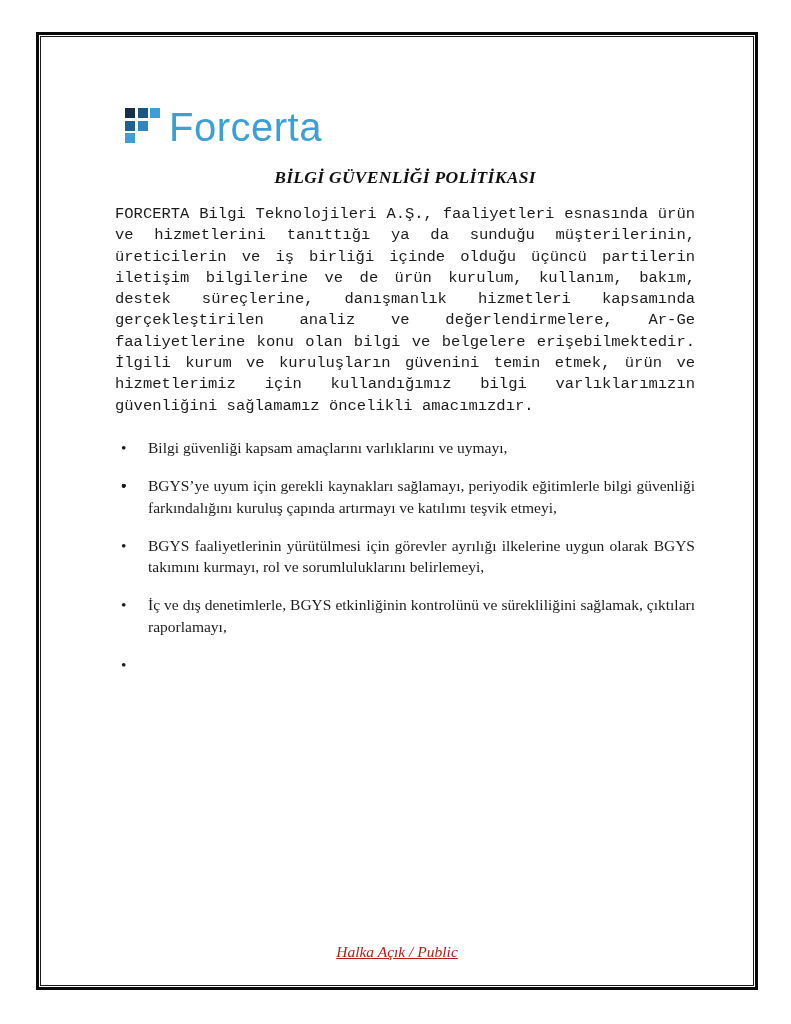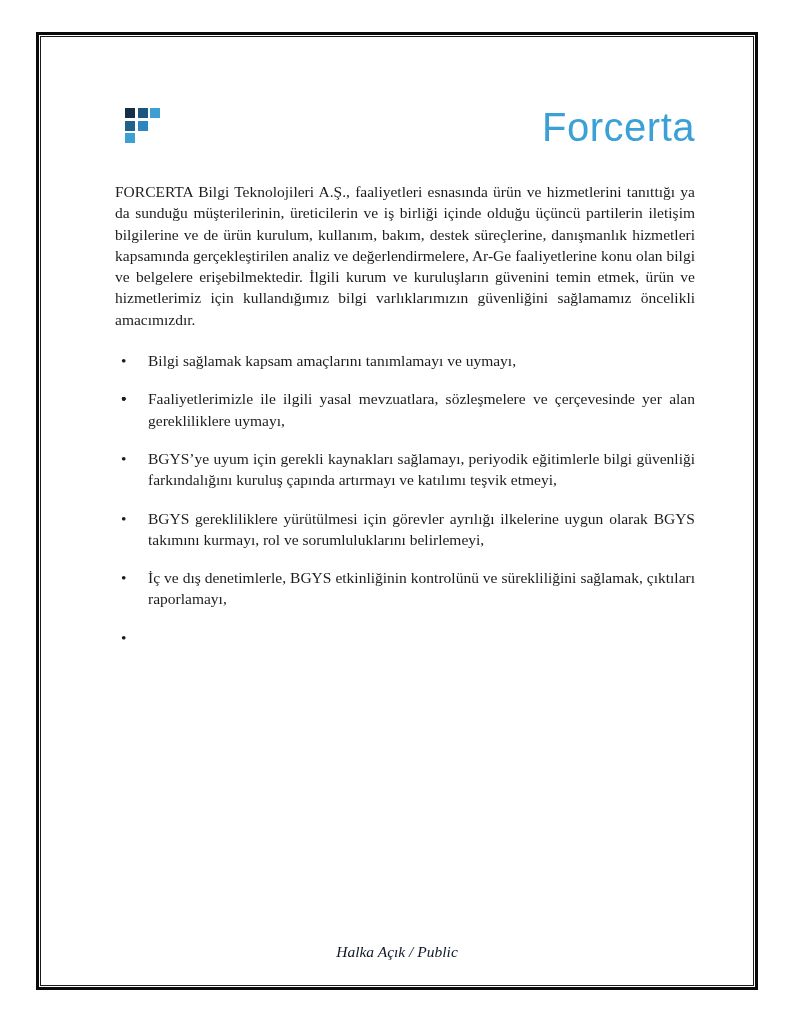--- a/index.html
+++ b/index.html
@@ -35,23 +35,23 @@
   }
   .content {
     position: absolute;
     inset: 0;
     padding: 70px 60px 0 76px;
     box-sizing: border-box;
   }
   
   .logo {
     display: flex;
-    justify-content: space-between;
+    justify-content: flex-start;
     align-items: flex-start;
-    gap: 26px;
+    gap: 9px;
     margin-left: 10px;
   }
   .logo-icon {
     display: grid;
     grid-template-columns: repeat(3, 10px);
     grid-template-rows: repeat(3, 10px);
     gap: 2.5px;
     margin-top: 3px;
   }
   .sq { display: block; width: 10px; height: 10px; }
@@ -79,21 +79,22 @@
     color: #111111;
   }
   
   .body-text p {
     font-size: 15.5px;
     line-height: 21.3px;
     text-align: justify;
     margin: 0 0 9px 0;
   }
   .body-text p.first {
-    margin-top: 32px;
+    margin-top: 16px;
+    font-family: Liberation Mono, monospace;
   }
   
   ul.policy-list {
     list-style: none;
     margin: 20px 0 0 0;
     padding: 0;
   }
   ul.policy-list li {
     position: relative;
     padding-left: 33px;
@@ -133,57 +134,57 @@
           <span class="sq p1" style="background: rgb(20, 47, 71);"></span>
           <span class="sq p2" style="background: rgb(27, 86, 127);"></span>
           <span class="sq p3" style="background: rgb(63, 159, 211);"></span>
           <span class="sq p4" style="background: rgb(31, 97, 141);"></span>
           <span class="sq p5" style="background: rgb(46, 134, 193);"></span>
           <span class="sq p6" style="background: rgb(62, 159, 212);"></span>
         </span>
         <span class="logo-wordmark" style="color: rgb(58, 160, 214);">Forcerta</span>
       </header>
 
+      <h1 class="doc-title">BİLGİ GÜVENLİĞİ POLİTİKASI</h1>
 
       <section class="body-text">
         <p class="first">FORCERTA Bilgi Teknolojileri A.Ş., faaliyetleri esnasında ürün ve hizmetlerini tanıttığı ya da sunduğu müşterilerinin, üreticilerin ve iş birliği içinde olduğu üçüncü partilerin iletişim bilgilerine ve de ürün kurulum, kullanım, bakım, destek süreçlerine, danışmanlık hizmetleri kapsamında gerçekleştirilen analiz ve değerlendirmelere, Ar-Ge faaliyetlerine konu olan bilgi ve belgelere erişebilmektedir. İlgili kurum ve kuruluşların güvenini temin etmek, ürün ve hizmetlerimiz için kullandığımız bilgi varlıklarımızın güvenliğini sağlamamız öncelikli amacımızdır.</p>
 
         <ul class="policy-list">
           <li>
             <span class="marker">•</span>
-            <span><span>Bilgi sağlamak kapsam amaçlarını tanımlamayı ve uymayı,</span><b></b><span></span></span>
+            <span><span>Bilgi güvenliği kapsam amaçlarını varlıklarını ve uymayı,</span><b></b><span></span></span>
           </li>
           <li>
             <span class="marker">•</span>
           </li>
           <li>
             <span class="marker">•</span>
           </li>
           <li>
             <span class="marker">•</span>
           </li>
           <li>
             <span class="marker">•</span>
-            <span><span>Faaliyetlerimizle ile ilgili yasal mevzuatlara, sözleşmelere ve çerçevesinde yer alan gerekliliklere uymayı,</span><b></b><span></span></span>
           </li>
           <li>
             <span class="marker">•</span>
             <span><span>BGYS’ye uyum için gerekli kaynakları sağlamayı, periyodik eğitimlerle bilgi güvenliği farkındalığını kuruluş çapında artırmayı ve katılımı teşvik etmeyi,</span><b></b><span></span></span>
           </li>
           <li>
             <span class="marker">•</span>
-            <span><span>BGYS gerekliliklere yürütülmesi için görevler ayrılığı ilkelerine uygun olarak BGYS takımını kurmayı, rol ve sorumluluklarını belirlemeyi,</span><b></b><span></span></span>
+            <span><span>BGYS faaliyetlerinin yürütülmesi için görevler ayrılığı ilkelerine uygun olarak BGYS takımını kurmayı, rol ve sorumluluklarını belirlemeyi,</span><b></b><span></span></span>
           </li>
           <li>
             <span class="marker">•</span>
             <span><span>İç ve dış denetimlerle, BGYS etkinliğinin kontrolünü ve sürekliliğini sağlamak, çıktıları raporlamayı,</span><b></b><span></span></span>
           </li>
           <li>
             <span class="marker">•</span>
           </li>
         </ul>
       </section>
 
-      <footer class="footer" style="color: #0f172a;">Halka Açık / Public</footer>
+      <footer class="footer" style="color: #b91c1c; text-decoration: underline;">Halka Açık / Public</footer>
 
     </div>
   </div>
 </div>
 
 </body></html>

